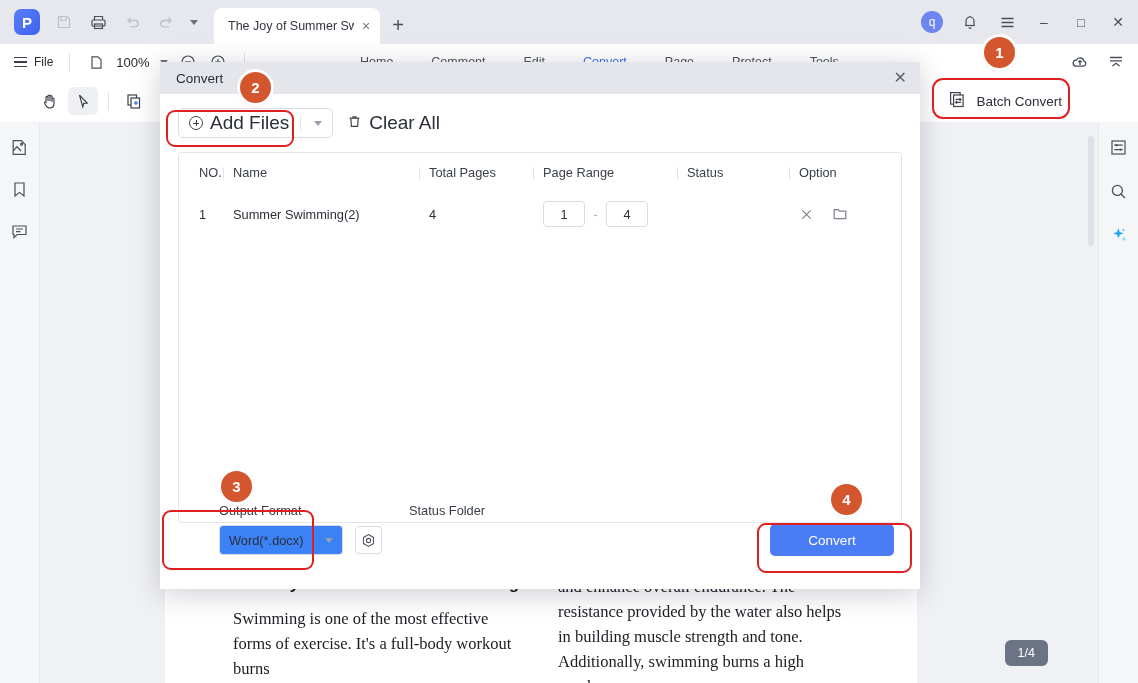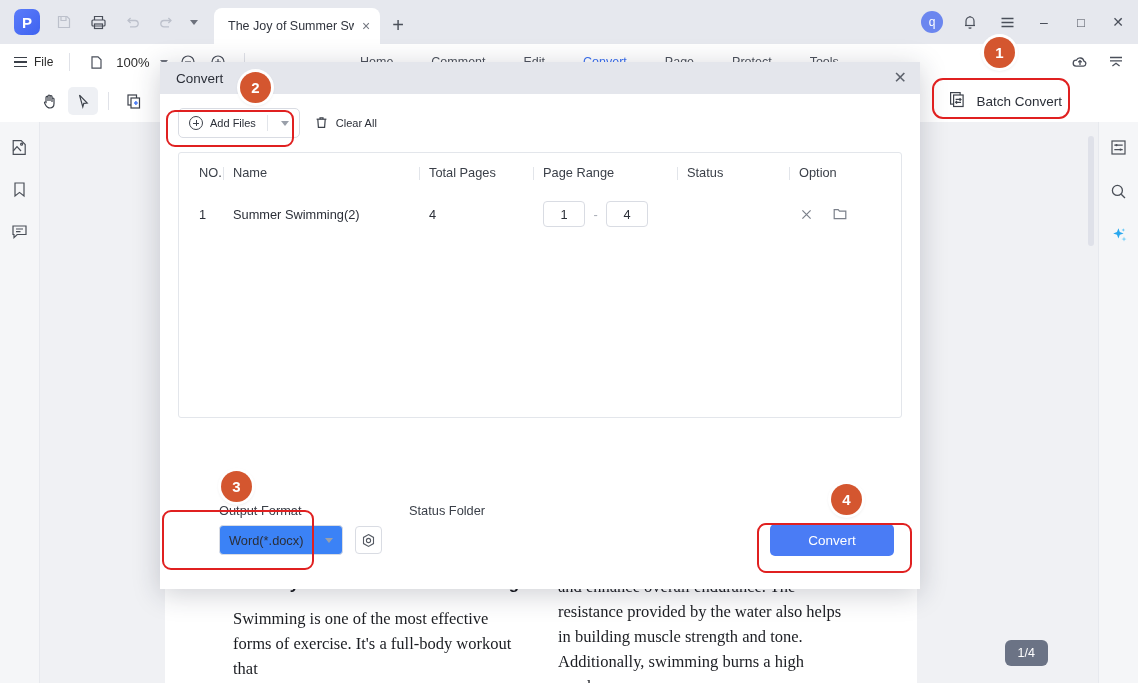--- a/index.html
+++ b/index.html
@@ -146,36 +146,36 @@
     padding: 0 12px 0 16px; position: relative;
   }
   .dlg-title { font-size: 13.5px; color: #2b2f38; }
   .dlg-close { position: absolute; right: 13px; top: 6px; color: #5d626c; font-size: 16px; line-height: 20px; }
   .dlg-body { padding: 14px 18px 0 18px; position: relative; height: 495px; }
 
   .btnrow { display: flex; align-items: center; gap: 14px; }
   .btn-out {
     height: 30px; border: 1px solid #d9dce3; border-radius: 5px; background: #fff;
     display: flex; align-items: center; gap: 7px; padding: 0 10px;
-    font-size: 11px; color: #2b2f38;
+    font-size: 19px; color: #2b2f38;
   }
   .btn-out .sepl { width:1px; height:16px; background:#e2e5ea; margin-left:4px; }
   .plus-circ {
     width: 14px; height: 14px; border: 1.4px solid #3d424b; border-radius: 50%;
     position: relative;
   }
   .plus-circ:before, .plus-circ:after {
     content:''; position:absolute; background:#3d424b;
   }
   .plus-circ:before { left: 2.8px; top: 5.6px; width: 6px; height: 1.4px; }
   .plus-circ:after { top: 2.8px; left: 5.6px; height: 6px; width: 1.4px; }
 
   .filelist {
     margin-top: 14px; border: 1px solid #e3e6eb; border-radius: 3px;
-    height: 266px; background: #fff; position: relative;
+    height: 371px; background: #fff; position: relative;
   }
   table.ftab { width: 100%; border-collapse: collapse; table-layout: fixed; }
   table.ftab th {
     font-size: 12.8px; font-weight: normal; color: #3b4049; text-align: left;
     padding: 12px 0 11px 0; position: relative;
   }
   table.ftab th .div {
     position: absolute; left: -10px; top: 14px; width: 1px; height: 13px; background: #e2e5ea;
   }
   table.ftab td {
@@ -424,21 +424,21 @@
     </div>
   </div>
 
   <div class="canvas">
     <div class="page">
       <div class="doc-ghost"></div>
       <div class="photo"></div>
       <div class="doc-cols">
         <div class="doc-col">
           <div class="doc-h">The Physical Benefits of Swimming</div>
-          <div class="doc-p">Swimming is one of the most effective forms of exercise. It's a full-body workout that</div>
+          <div class="doc-p">Swimming is one of the most effective forms of exercise. It's a full-body workout burns</div>
         </div>
         <div class="doc-col">
           <div class="doc-p">and enhance overall endurance. The resistance provided by the water also helps in building muscle strength and tone. Additionally, swimming burns a high number</div>
         </div>
       </div>
     </div>
     <div class="vscroll"></div>
     <div class="pagebadge">1/4</div>
   </div>
 

